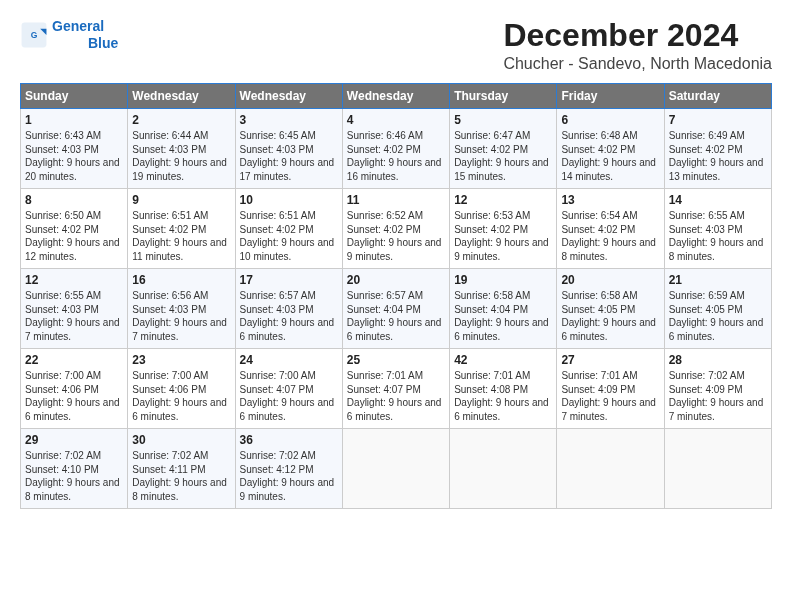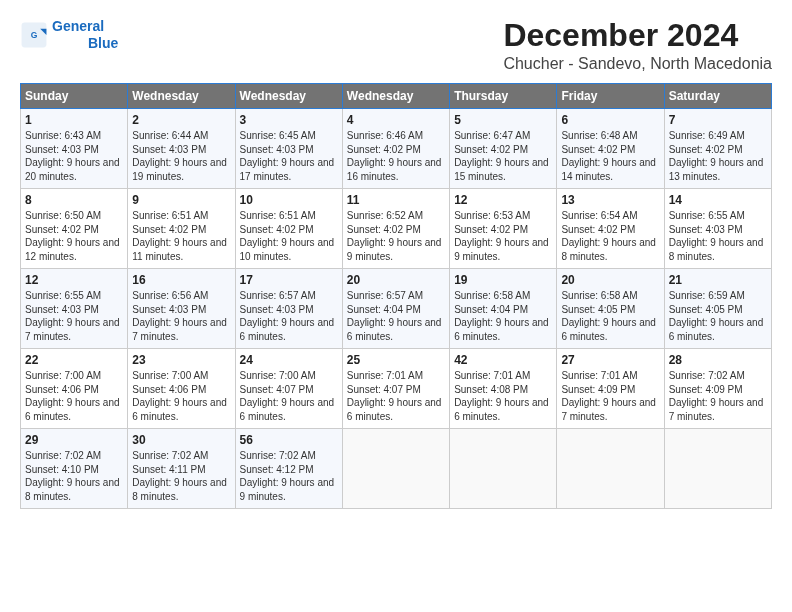--- a/index.html
+++ b/index.html
@@ -257,21 +257,21 @@
         <tr>
           <td>
             <span class="day-num">29</span>
 <div class="cell-text">Sunrise: 7:02 AM<br>Sunset: 4:10 PM<br>Daylight: 9 hours and 8 minutes.</div>
           </td>
           <td>
             <span class="day-num">30</span>
 <div class="cell-text">Sunrise: 7:02 AM<br>Sunset: 4:11 PM<br>Daylight: 9 hours and 8 minutes.</div>
           </td>
           <td>
-            <span class="day-num">56</span>
+            <span class="day-num">36</span>
 <div class="cell-text">Sunrise: 7:02 AM<br>Sunset: 4:12 PM<br>Daylight: 9 hours and 9 minutes.</div>
           </td>
           <td class="empty-cell"></td>
           <td class="empty-cell"></td>
           <td class="empty-cell"></td>
           <td class="empty-cell"></td>
         </tr>
       </tbody>
   </table>
 

